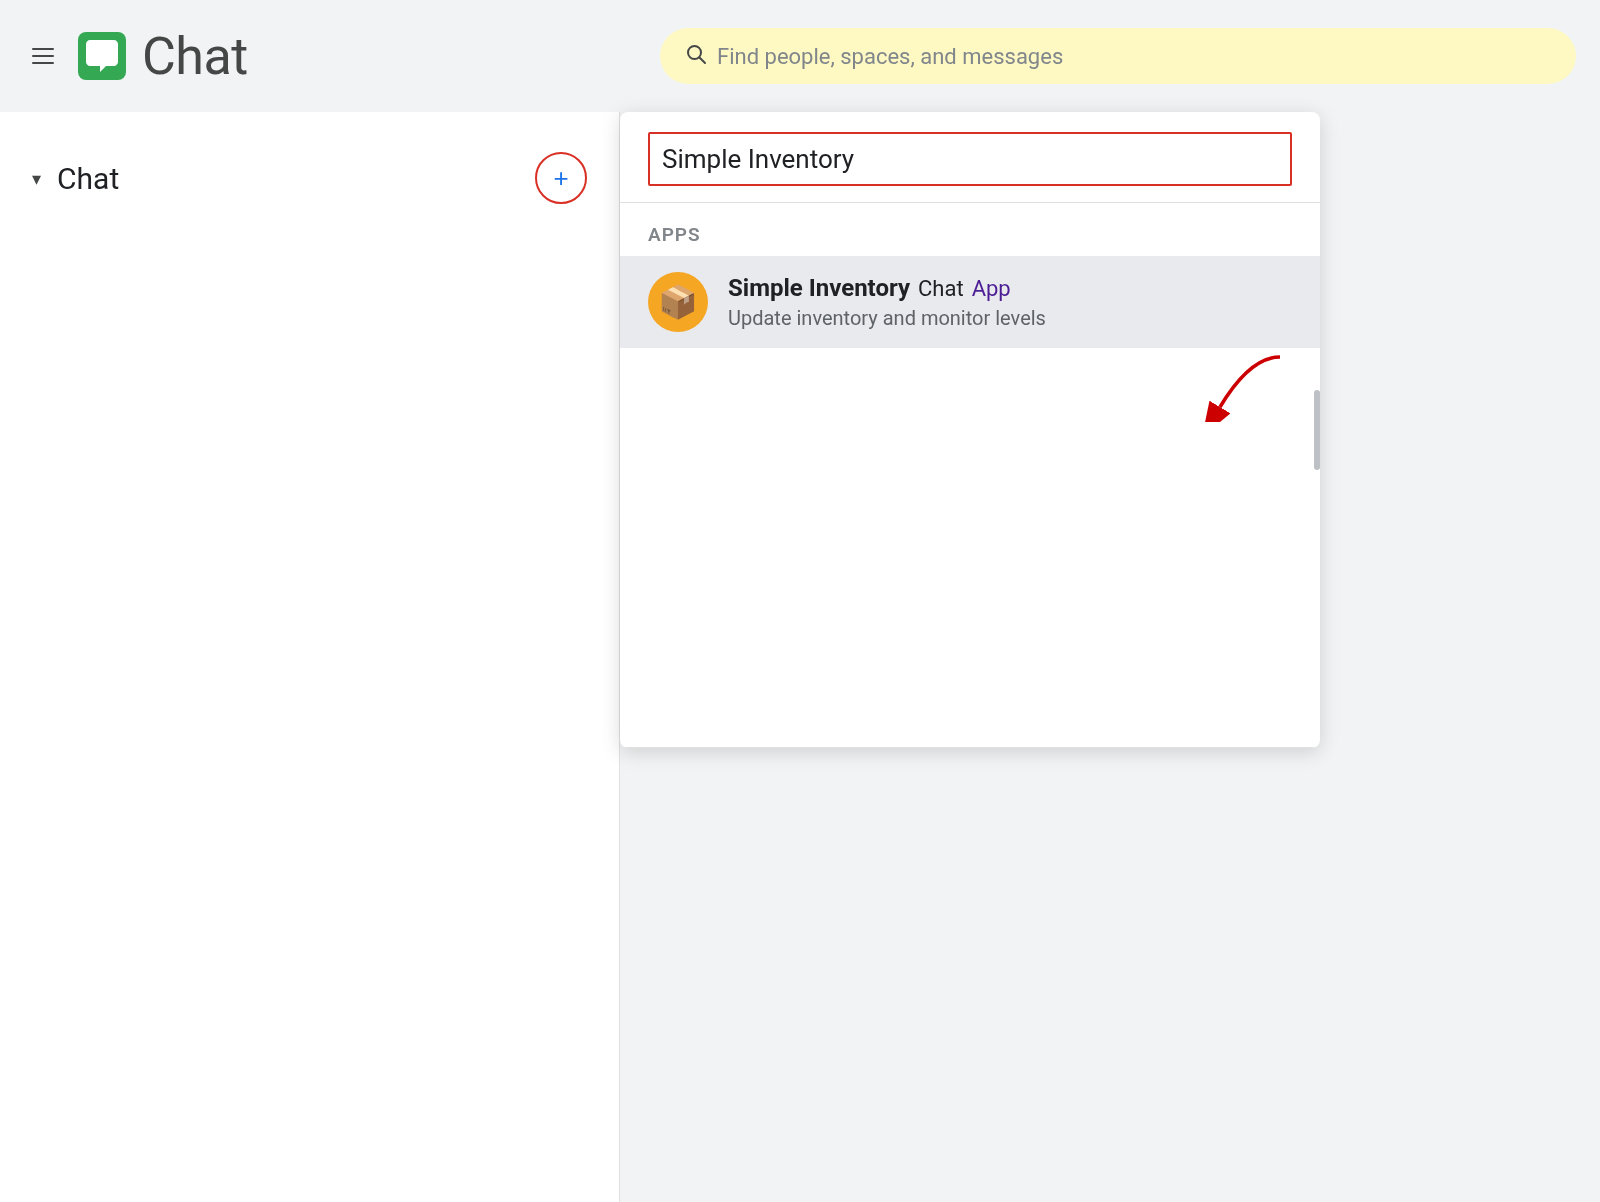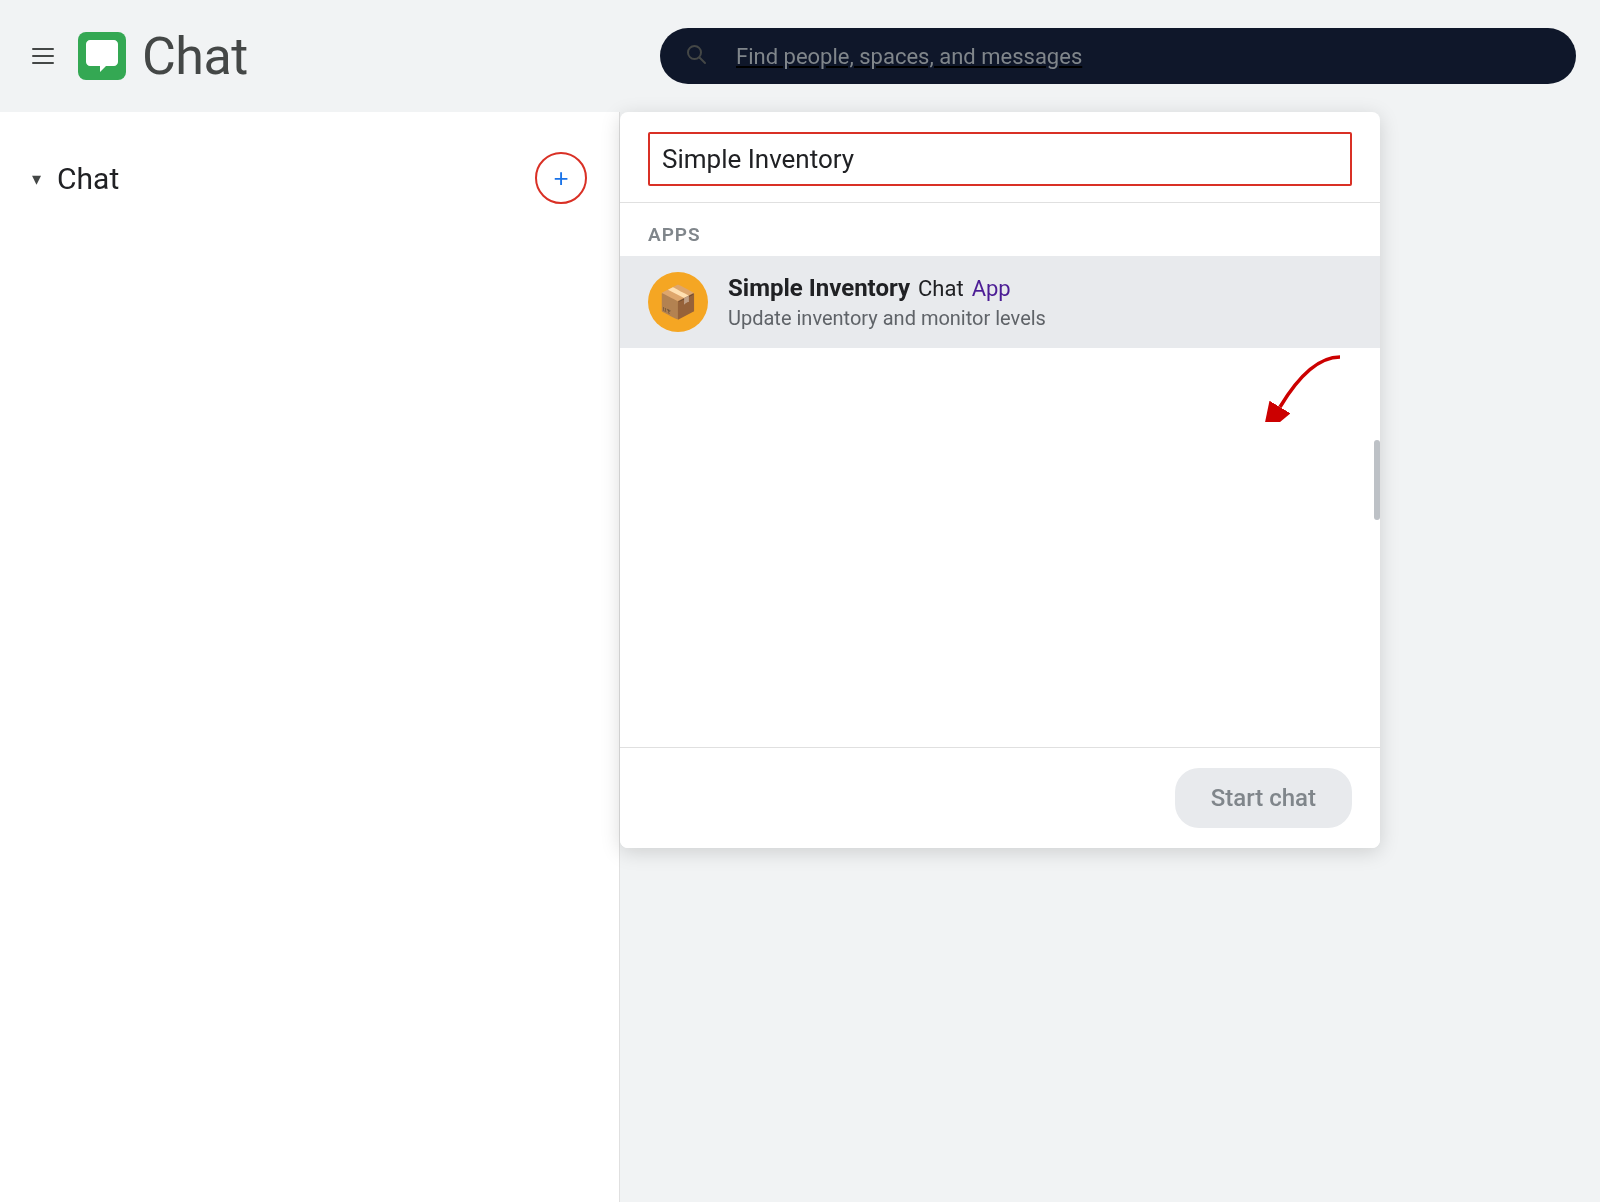--- a/index.html
+++ b/index.html
@@ -54,27 +54,26 @@
       font-size: 52px;
       font-weight: 400;
       color: #444746;
       letter-spacing: -0.5px;
     }
 
     .header-search {
       flex: 1;
       display: flex;
       align-items: center;
-      background: #0f172a;
+      background: #fef9c3;
       border-radius: 28px;
       padding: 0 24px;
       height: 56px;
-      gap: 28px;
+      gap: 9px;
       margin-left: 16px;
-      text-decoration: underline;
     }
 
     .search-icon-wrap {
       color: #444746;
       font-size: 22px;
     }
 
     .search-placeholder {
       font-size: 22px;
       color: #80868b;
@@ -132,21 +131,21 @@
       color: #1a73e8;
       font-size: 26px;
       font-weight: 300;
     }
 
     
     .dropdown-panel {
       position: absolute;
       left: 620px;
       top: 0;
-      width: 760px;
+      width: 700px;
       background: #fff;
       border-radius: 8px;
       box-shadow: 0 4px 20px rgba(0,0,0,0.15);
       z-index: 100;
       display: flex;
       flex-direction: column;
       overflow: hidden;
     }
 
     .dropdown-search-area {
@@ -335,20 +334,17 @@
           <marker id="arrowhead" markerWidth="10" markerHeight="7" refX="0" refY="3.5" orient="auto">
             <polygon points="0 0, 10 3.5, 0 7" fill="#cc0000"></polygon>
           </marker>
         </defs>
         <path d="M 90 5 Q 60 5 30 55" stroke="#cc0000" stroke-width="3.5" fill="none" marker-end="url(#arrowhead)"></path>
       </svg>
     </div>
 
     <div class="dropdown-spacer"></div>
 
-    <div class="dropdown-footer">
-      <button class="start-chat-btn">Start chat</button>
-    </div>
 
     <div class="scroll-indicator"></div>
   </div>
 
 </div>
 
 </body></html>

